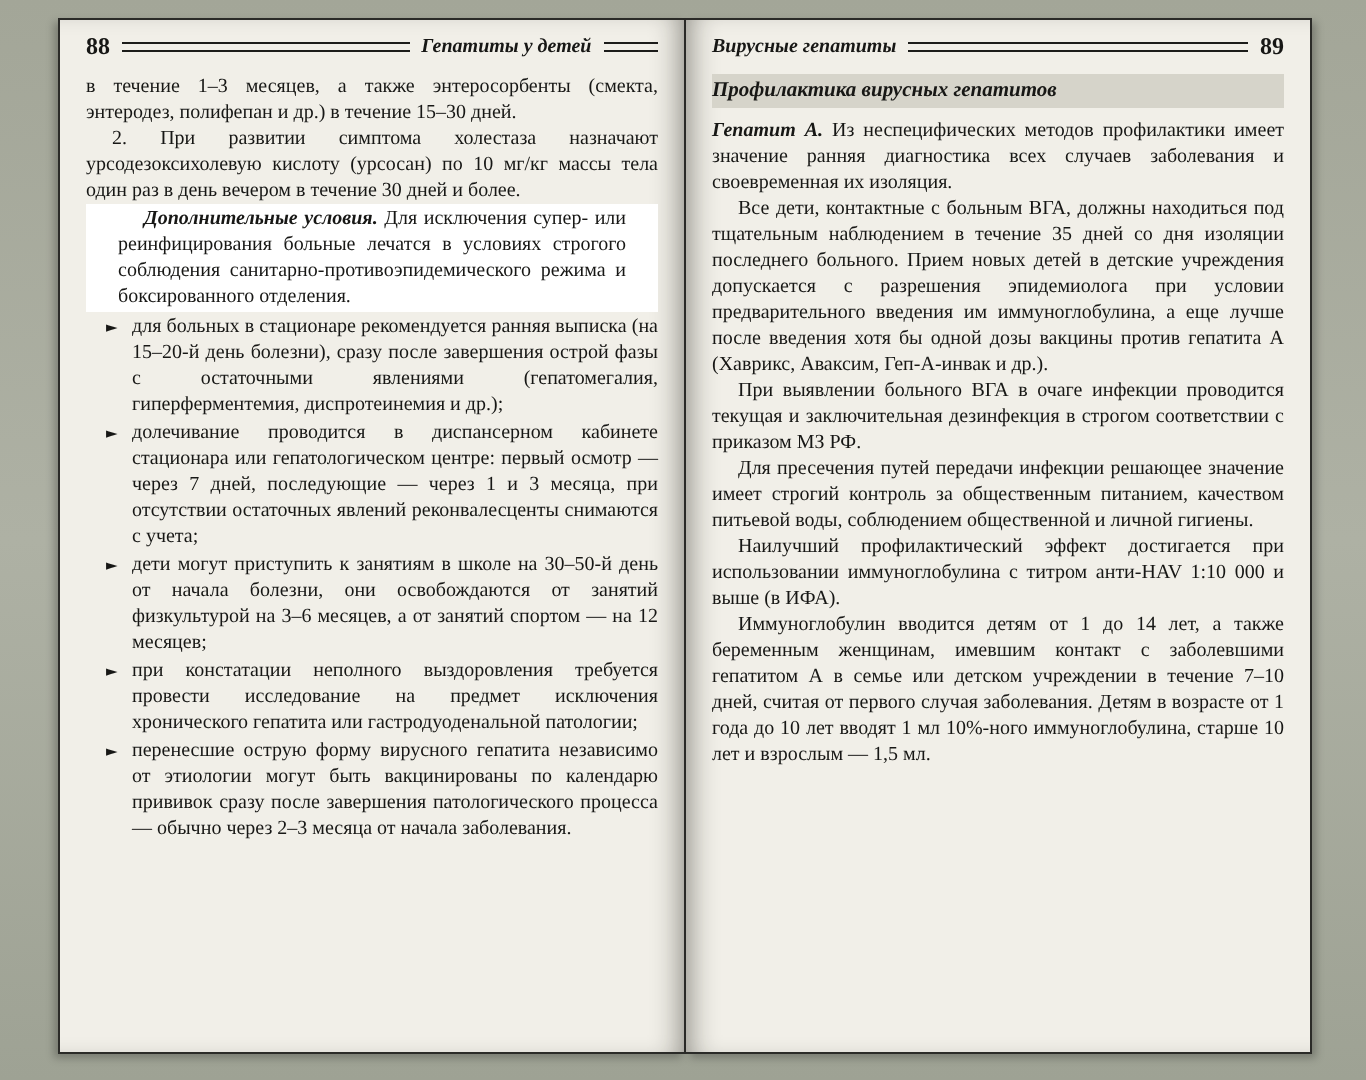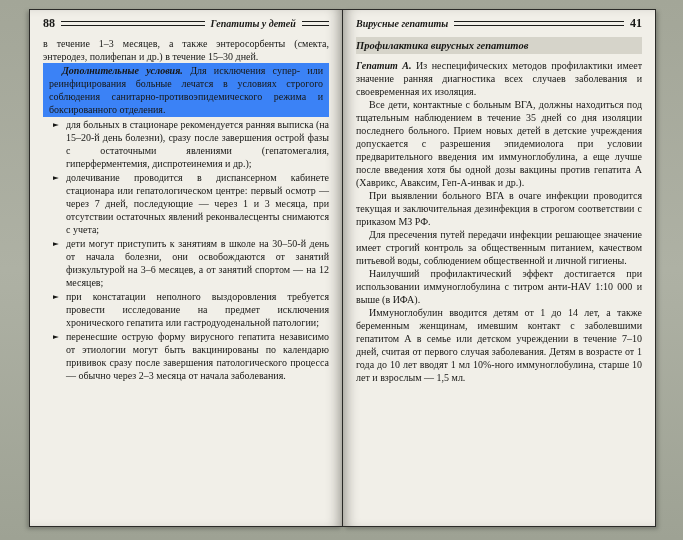--- a/index.html
+++ b/index.html
@@ -18,21 +18,21 @@
   .page.right{border-left:none;box-shadow:inset 10px 0 14px -8px rgba(20,20,10,.45), 2px 2px 4px rgba(0,0,0,.25);}
   .pagehead{display:flex;align-items:center;gap:6px;margin-bottom:8px;}
   .num{font-weight:bold;font-size:12px;line-height:12px;}
   .rtitle{font-style:italic;font-weight:bold;font-size:10px;white-space:nowrap;}
   .dline{height:3px;border-top:1px solid #1c1c1a;border-bottom:1px solid #1c1c1a;}
   .f2{flex:2;} .f1{flex:1;} .fs{flex:.38;}
   .content{font-size:10px;line-height:13px;}
   .content p{margin:0;text-indent:13px;text-align:justify;}
   .content p.noindent{text-indent:0;}
   .lead{font-weight:bold;font-style:italic;}
-  .shaded{background:#3b82f6;margin:1px -2px;padding:1px 6px;}
+  .shaded{background:#ffffff;margin:1px -2px;padding:1px 16px;}
   .bullets{margin-top:1px;}
   .bullet{display:flex;margin:1px 0 1px 10px;}
   .bullet .marker{flex:none;width:13px;font-size:7.5px;line-height:13px;font-family:"DejaVu Sans",sans-serif;}
   .bullet .btext{flex:1;text-align:justify;}
   .sectionband{
     background:#d6d4ca;font-weight:bold;font-style:italic;font-size:10.5px;
     padding:2px 0;margin:0 0 5px 0;
   }
 </style>
 </head>
@@ -43,20 +43,21 @@
   <div class="page left">
     <div class="pagehead">
       <span class="num">88</span>
       <span class="dline f2"></span>
       <span class="rtitle">Гепатиты у детей</span>
       <span class="dline fs"></span>
     </div>
 
     <div class="content">
       <p class="noindent">в течение 1–3 месяцев, а также энтеросорбенты (смекта, энтеродез, полифепан и др.) в течение 15–30 дней.</p>
+      <p>2. При развитии симптома холестаза назначают урсодезоксихолевую кислоту (урсосан) по 10 мг/кг массы тела один раз в день вечером в течение 30 дней и более.</p>
 
       <p class="shaded"><span class="lead">Дополнительные условия.</span>
         <span>Для исключения супер- или реинфицирования больные лечатся в условиях строгого соблюдения санитарно-противоэпидемического режима и боксированного отделения.</span></p>
 
 
       <div class="bullets">
         <div class="bullet">
           <span class="marker">►</span>
           <span class="btext">для больных в стационаре рекомендуется ранняя выписка (на 15–20-й день болезни), сразу после завершения острой фазы с остаточными явлениями (гепатомегалия, гиперферментемия, диспротеинемия и др.);</span>
         </div>
@@ -77,21 +78,21 @@
           <span class="btext">перенесшие острую форму вирусного гепатита независимо от этиологии могут быть вакцинированы по календарю прививок сразу после завершения патологического процесса — обычно через 2–3 месяца от начала заболевания.</span>
         </div>
       </div>
     </div>
   </div>
 
   <div class="page right">
     <div class="pagehead">
       <span class="rtitle">Вирусные гепатиты</span>
       <span class="dline f1"></span>
-      <span class="num">41</span>
+      <span class="num">89</span>
     </div>
 
     <div class="content">
       <div class="sectionband">Профилактика вирусных гепатитов</div>
 
       <p class="noindent"><span class="lead">Гепатит А.</span>
         <span>Из неспецифических методов профилактики имеет значение ранняя диагностика всех случаев заболевания и своевременная их изоляция.</span></p>
 
       <p>Все дети, контактные с больным ВГА, должны находиться под тщательным наблюдением в течение 35 дней со дня изоляции последнего больного. Прием новых детей в детские учреждения допускается с разрешения эпидемиолога при условии предварительного введения им иммуноглобулина, а еще лучше после введения хотя бы одной дозы вакцины против гепатита А (Хаврикс, Аваксим, Геп-А-инвак и др.).</p>
       <p>При выявлении больного ВГА в очаге инфекции проводится текущая и заключительная дезинфекция в строгом соответствии с приказом МЗ РФ.</p>

